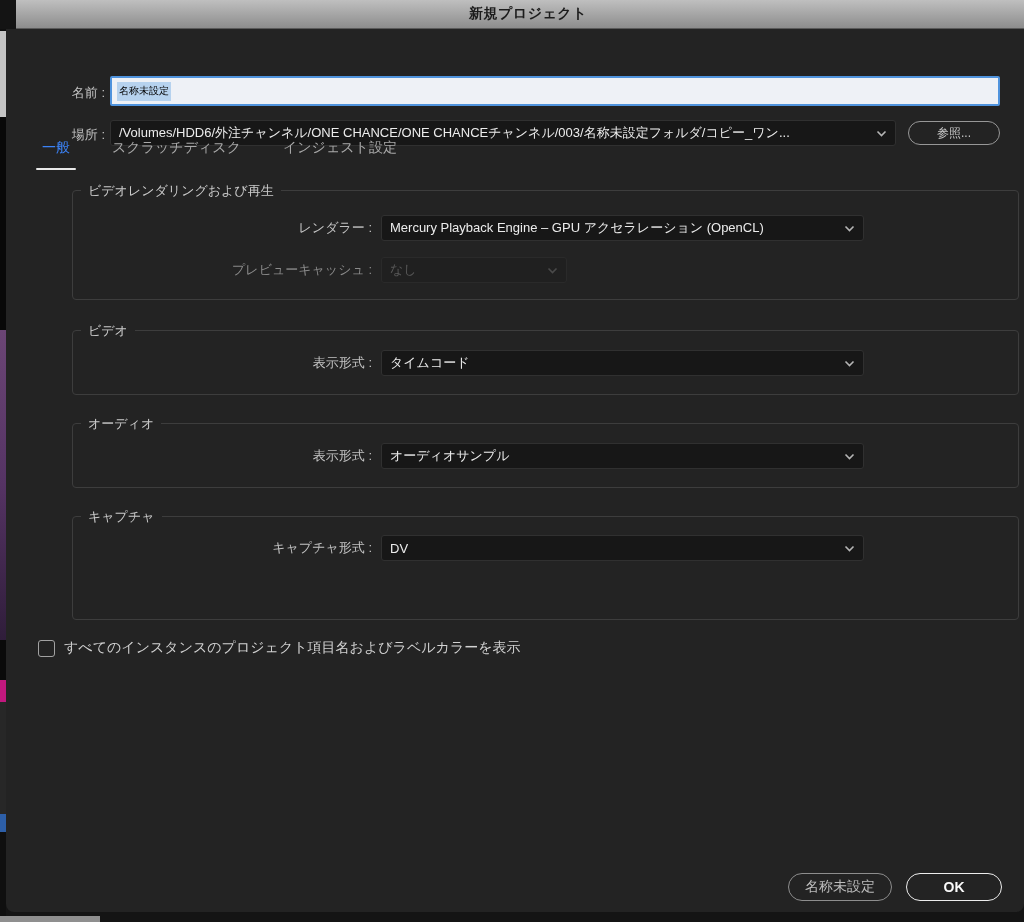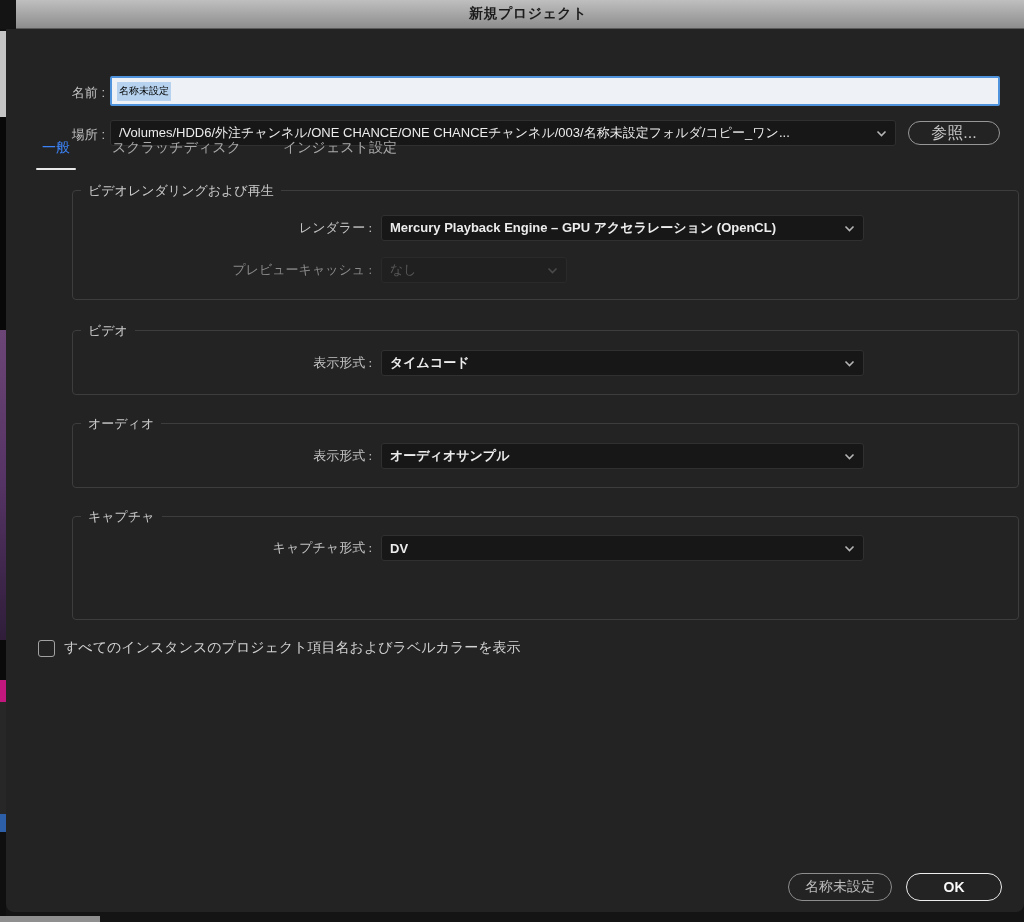--- a/index.html
+++ b/index.html
@@ -53,21 +53,21 @@
   .select {
     background:#171717; border:1px solid #303030; border-radius:3px;
     display:flex; align-items:center; color:#ececec; font-size:13px;
   }
   .select .sel-text { flex:1; white-space:nowrap; overflow:hidden; }
   .loc-select { position:absolute; left:104px; top:91px; width:786px; height:26px; padding:0 8px;gap:48px; }
   .chevron { flex:0 0 auto; margin-left:8px; }
 
   .pill {
     background:transparent; border:1px solid #979797; border-radius:13px;
-    color:#c6c6c6; font-size:16px; font-family:inherit; cursor:pointer;
+    color:#c6c6c6; font-size:12px; font-family:inherit; cursor:pointer;
     display:flex; align-items:center; justify-content:center;
   }
   .browse-btn { position:absolute; left:902px; top:92px; width:92px; height:24px; }
 
   
   .tabs { position:absolute; left:34px; top:106px; height:32px; display:flex; gap:38px; }
   .tab { position:relative; font-size:14px; color:#a9a9a9; padding:4px 2px; cursor:pointer; }
   .tab.active { color:#3b82f6; }
   .tab.active::after {
     content:""; position:absolute; left:-4px; right:-4px; bottom:-3px; height:2.5px;
@@ -81,23 +81,23 @@
   }
   .g1 { top:161px; height:110px; }
   .g2 { top:301px; height:65px;  }
   .g3 { top:394px; height:65px;  }
   .g4 { top:487px; height:104px; }
   .group-title {
     position:absolute; top:-8px; left:8px; background:#232323;
     padding:0 7px; font-size:13px; color:#cbcbcb; line-height:15px;
   }
   .form-row { position:absolute; left:8px; display:flex; align-items:center; height:26px; }
-  .form-row .row-label { width:300px; text-align:right; padding-right:9px; font-size:13px; color:#c3c3c3;font-family:Liberation Serif, serif; }
+  .form-row .row-label { width:300px; text-align:right; padding-right:9px; font-size:13px; color:#c3c3c3; }
   .ctl { height:26px; padding:0 8px; }
-  .w-lg { width:483px;font-weight:bold; }
+  .w-lg { width:483px; }
   .w-sm { width:186px; }
   .form-row.disabled .row-label { color:#8a8a8a; }
   .select.disabled { background:#202020; border-color:#2a2a2a; color:#585858; }
   .select.disabled .chev-line { stroke:#4a4a4a; }
   .chev-line { stroke:#b5b5b5; }
 
   
   .check-row { position:absolute; left:32px; top:610px; display:flex; align-items:center; }
   .checkbox {
     width:17px; height:17px; border:1.5px solid #a2a2a2; border-radius:3px;

